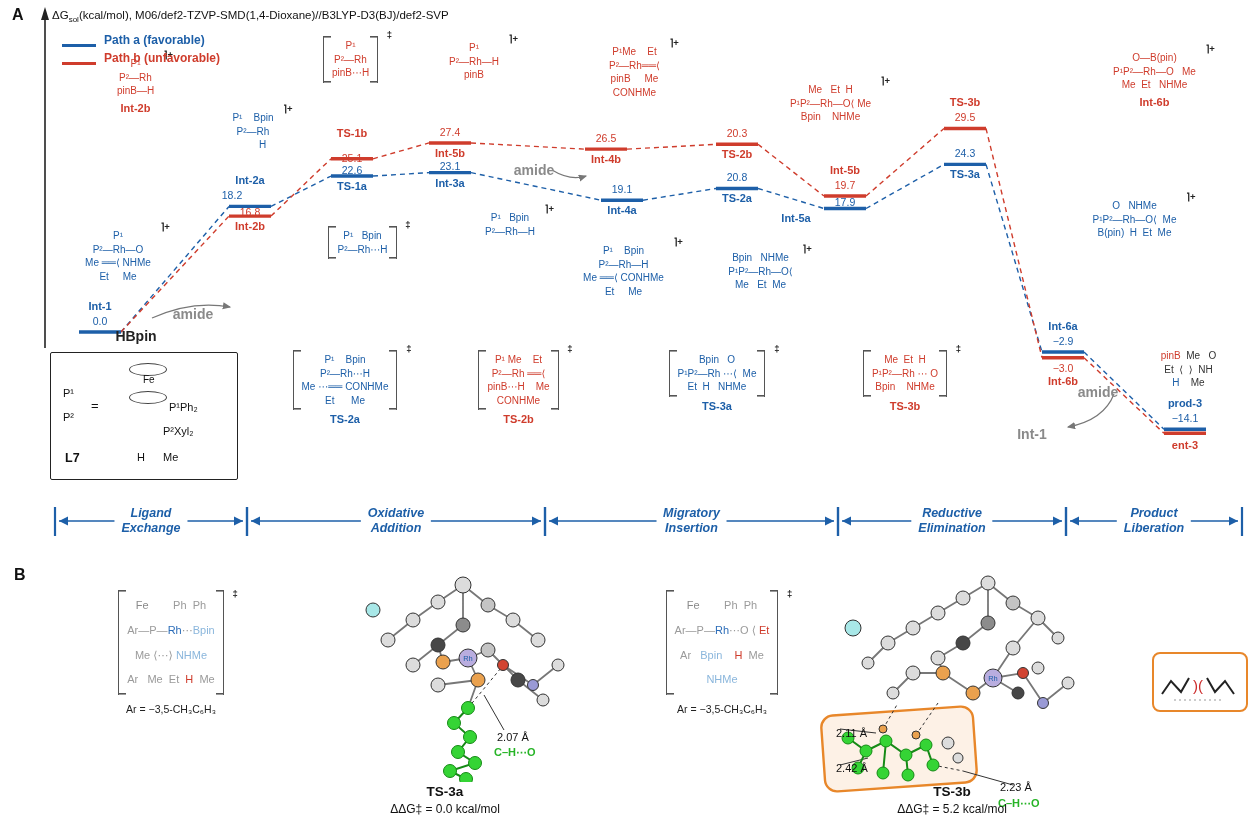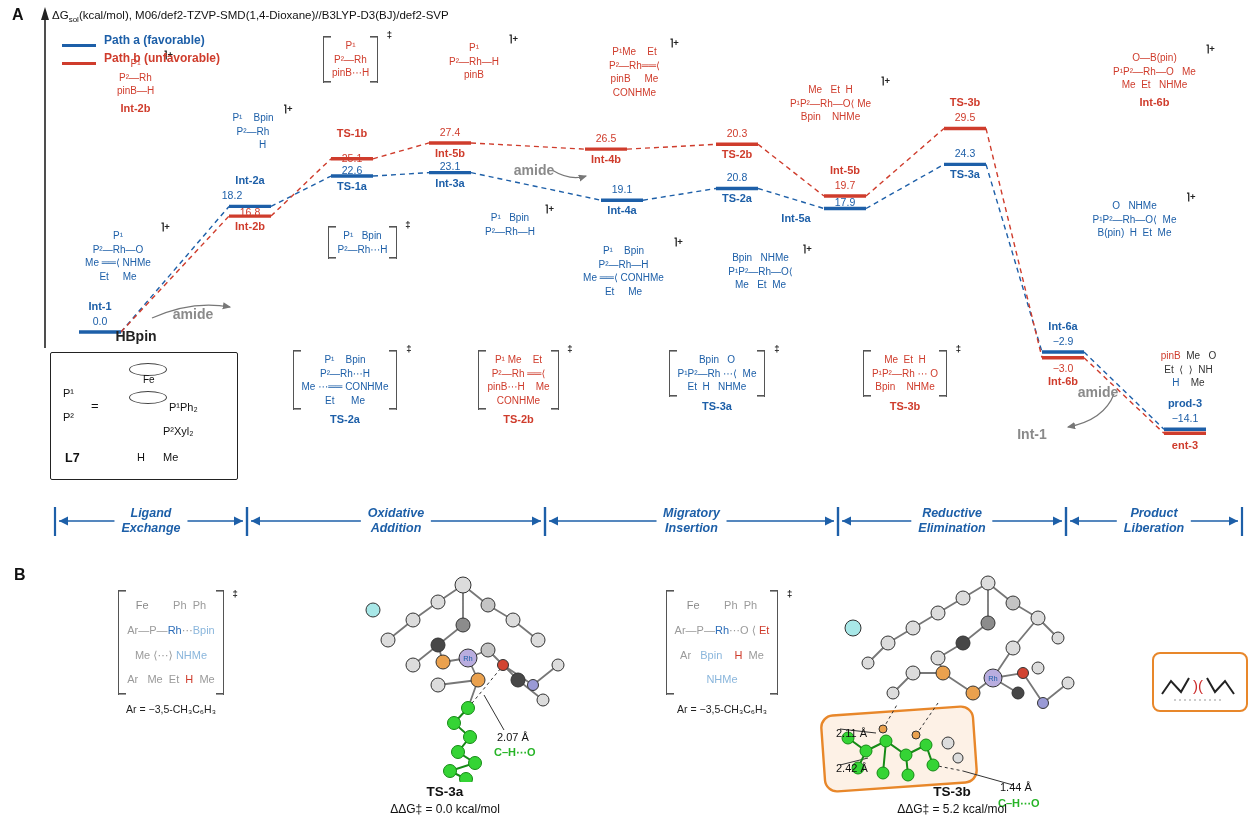--- a/index.html
+++ b/index.html
@@ -348,21 +348,21 @@
       <path d="M20,46 L68,46" stroke="#999" stroke-width="1" stroke-dasharray="2 3"></path>
       <text x="44" y="37" font-size="15" fill="#cc2a2a" text-anchor="middle">)(</text>
     </svg>
   </div>
 
   <div class="dist" style="left:497px;top:731px">2.07 Å</div>
   <div class="contact" style="left:494px;top:746px">C–H⋯O</div>
 
   <div class="dist" style="left:836px;top:727px">2.11 Å</div>
   <div class="dist" style="left:836px;top:762px">2.42 Å</div>
-  <div class="dist" style="left:1000px;top:781px">1.44 Å</div>
+  <div class="dist" style="left:1000px;top:781px">2.23 Å</div>
   <div class="contact" style="left:998px;top:797px">C–H⋯O</div>
 
   <div class="model-caption" style="left:445px;top:784px">TS-3a</div>
   <div class="model-ddg" style="left:445px;top:802px">ΔΔG‡ = 0.0 kcal/mol</div>
   <div class="model-caption" style="left:952px;top:784px">TS-3b</div>
   <div class="model-ddg" style="left:952px;top:802px">ΔΔG‡ = 5.2 kcal/mol</div>
 
 </div>
 
 </body></html>

